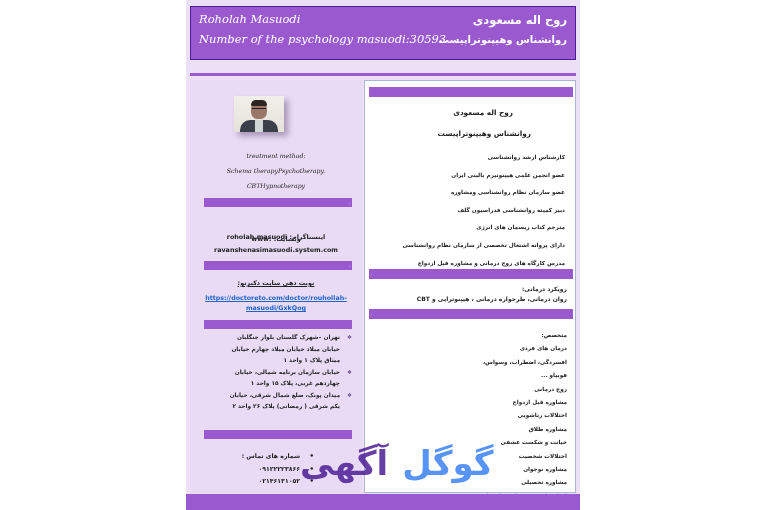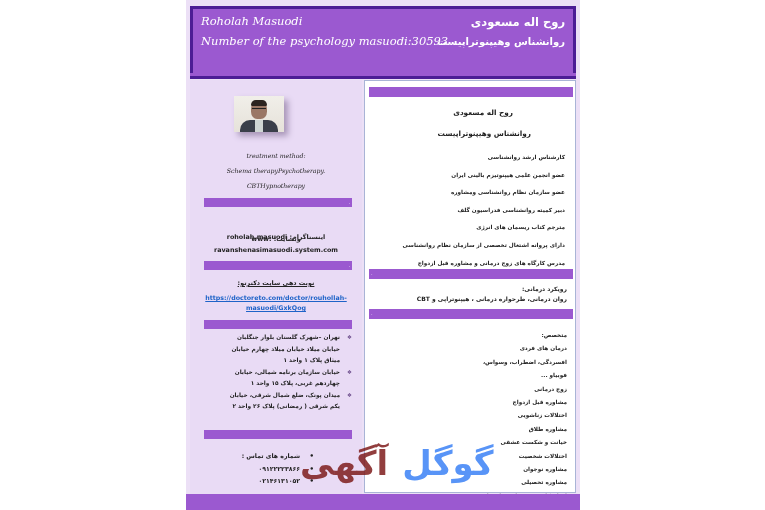--- a/index.html
+++ b/index.html
@@ -4,22 +4,22 @@
   <style>
     * { box-sizing: border-box; margin: 0; padding: 0; }
     html, body { width: 765px; height: 510px; background: #ffffff; overflow: hidden; }
     body { font-family: "DejaVu Sans", sans-serif; position: relative; }
 
     .page {
       position: absolute; left: 186px; top: 0; width: 394px; height: 510px;
       background: #ece0f6;
     }
     .header {
-      position: absolute; left: 4px; top: 6px; width: 386px; height: 73px;
-      background: #9b59d0; border: 3px solid #4c1d95;
+      position: absolute; left: 4px; top: 6px; width: 386px; height: 54px;
+      background: #9b59d0; border: 1px solid #4c1d95;
     }
     .header-left {
       position: absolute; left: 8px; top: 2px; color: #fff;
       font-family: "DejaVu Serif", serif; font-style: italic; font-size: 11.5px; line-height: 20px;
     }
     .header-right {
       position: absolute; right: 8px; top: 3px; color: #fff; direction: rtl; text-align: right;
       font-weight: bold; font-size: 10px; line-height: 20px;
     }
     .header-right .big { font-size: 11.5px; }
@@ -212,14 +212,14 @@
       <li>مشاوره تحصیلی</li>
       <li>انجام کلیه تست های روانشناختی</li>
     </ul>
   </div>
 </div>
 
 <div class="footer"></div>
 
 <div class="watermark" dir="rtl">
   <span style="color:#3b82f6;">گوگل</span>
-  <span style="color:#7f1d1d; margin-right:14px;">آگهی</span>
+  <span style="color:#4c1d95; margin-right:14px;">آگهی</span>
 </div>
 
 </body></html>

